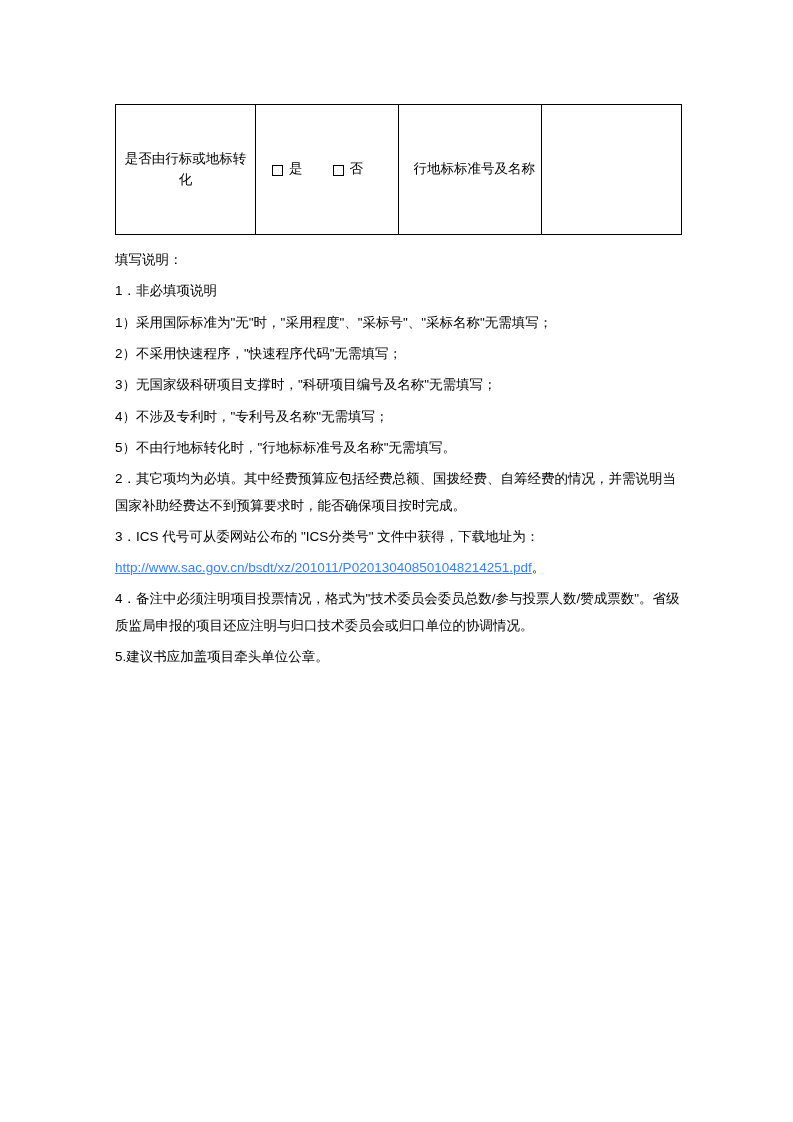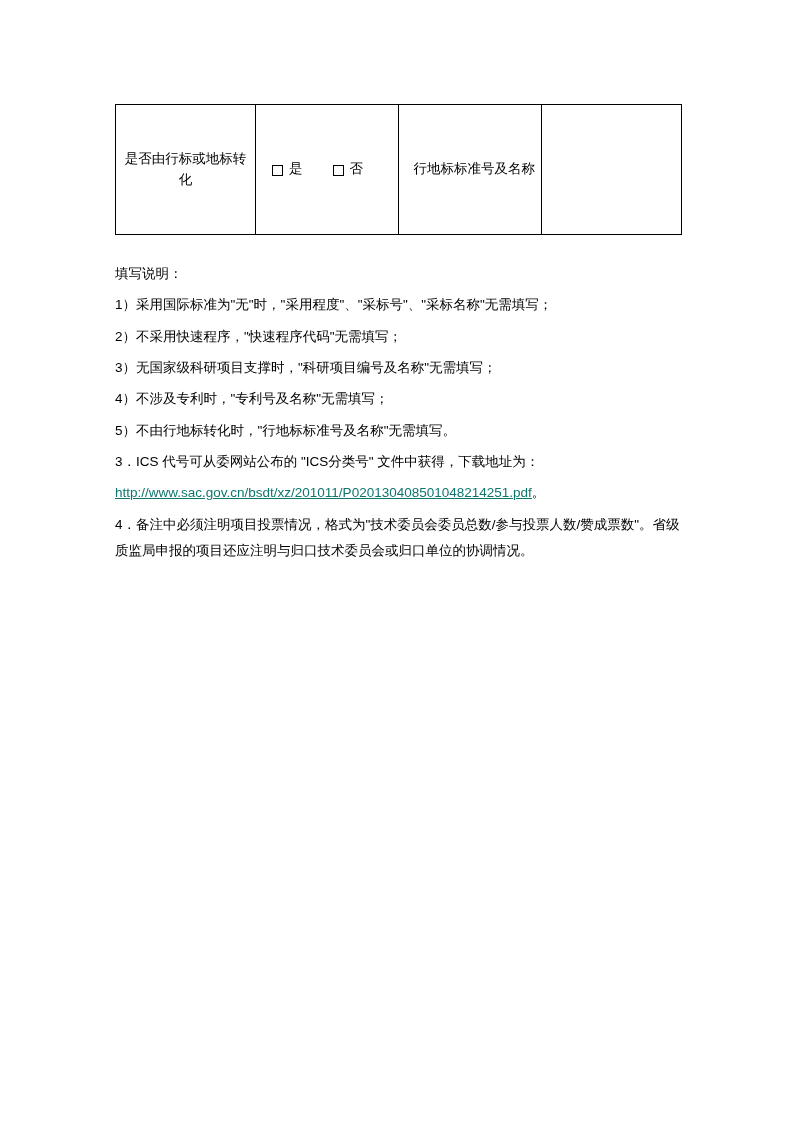--- a/index.html
+++ b/index.html
@@ -73,31 +73,31 @@
     position: relative;
     top: 1px;
   }
   .cell-c-text {
     text-align: right;
     padding-left: 8px;
   }
 
   
   .notes {
-    margin-top: 26px;
+    margin-top: 12px;
     font-size: 13.5px;
     line-height: 1.95;
   }
   .notes p {
     margin: 0 0 5px 0;
   }
   .lvl1 { margin-left: 0; }
   .lvl2 { margin-left: 30px; }
   .link {
-    color: #0f766e;
+    color: #3b82f6;
     text-decoration: underline;
     word-break: break-all;
   }
 </style>
 </head>
 <body>
 
 <div class="page">
   <div class="content">
 
@@ -127,28 +127,31 @@
           </td>
           <td>
             <span></span>
           </td>
         </tr>
       </tbody>
     </table>
 
     <div class="notes">
       <p class="lvl1">填写说明：</p>
+      <p class="lvl1">1．非必填项说明</p>
       <p class="lvl2">1）采用国际标准为"无"时，"采用程度"、"采标号"、"采标名称"无需填写；</p>
       <p class="lvl2">2）不采用快速程序，"快速程序代码"无需填写；</p>
       <p class="lvl2">3）无国家级科研项目支撑时，"科研项目编号及名称"无需填写；</p>
       <p class="lvl2">4）不涉及专利时，"专利号及名称"无需填写；</p>
       <p class="lvl2">5）不由行地标转化时，"行地标标准号及名称"无需填写。</p>
+      <p class="lvl1">2．其它项均为必填。其中经费预算应包括经费总额、国拨经费、自筹经费的情况，并需说明当国家补助经费达不到预算要求时，能否确保项目按时完成。</p>
       <p class="lvl1">
         <span>3．ICS 代号可从委网站公布的 "ICS分类号" 文件中获得，下载地址为：</span>
       </p>
       <p class="lvl1">
         <span class="link">http://www.sac.gov.cn/bsdt/xz/201011/P020130408501048214251.pdf</span><span>。</span>
       </p>
       <p class="lvl1">4．备注中必须注明项目投票情况，格式为"技术委员会委员总数/参与投票人数/赞成票数"。省级质监局申报的项目还应注明与归口技术委员会或归口单位的协调情况。</p>
+      <p class="lvl1">5.建议书应加盖项目牵头单位公章。</p>
     </div>
 
   </div>
 </div>
 
 </body></html>

